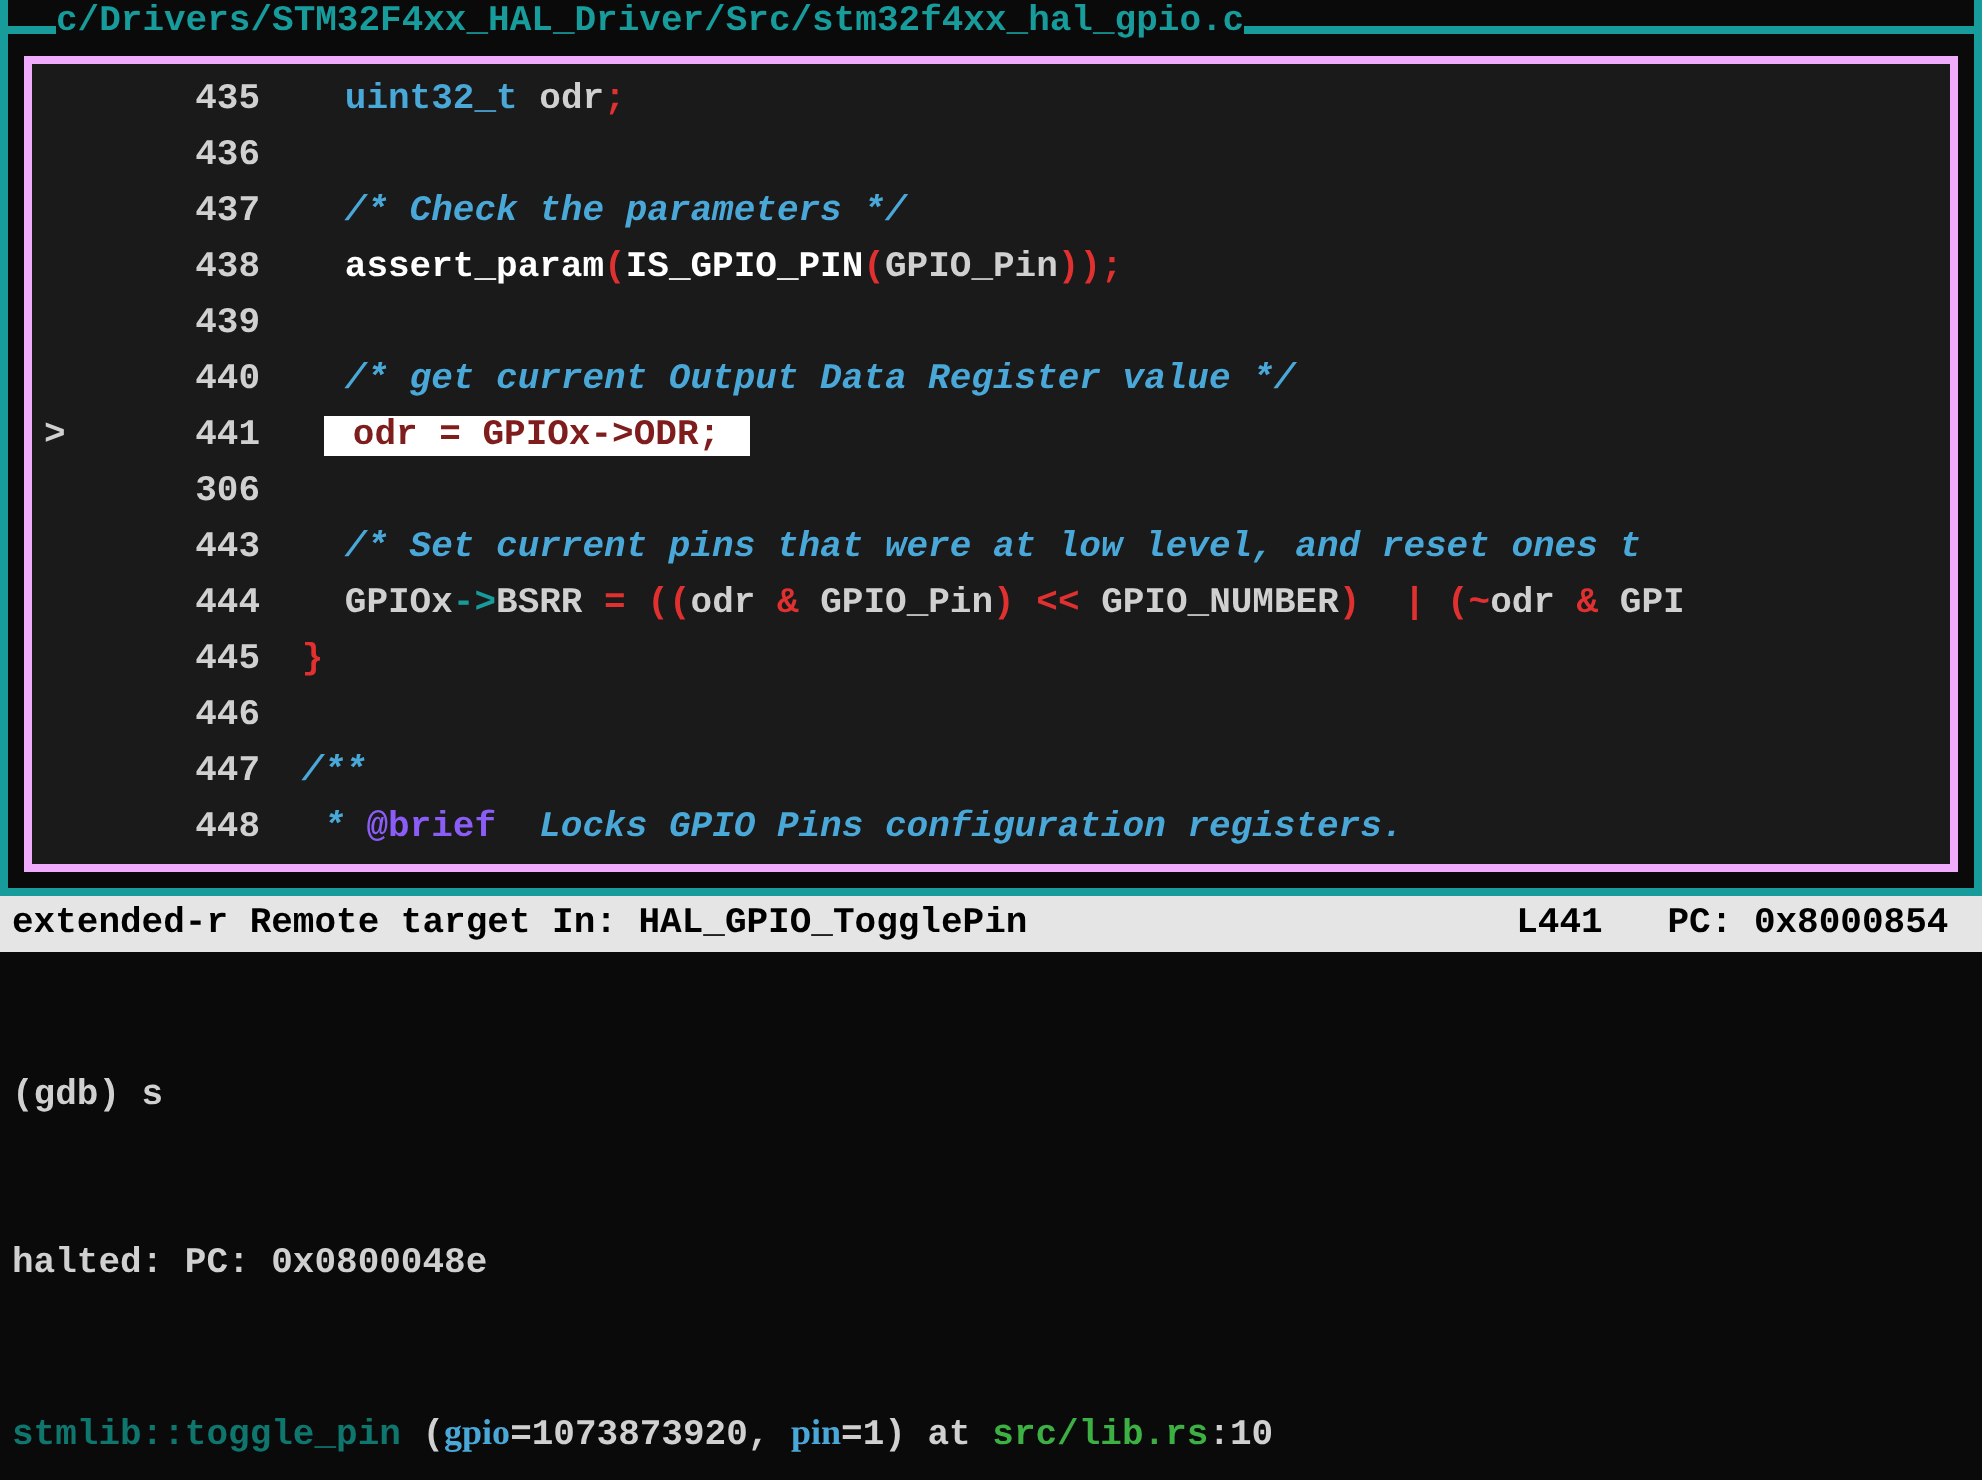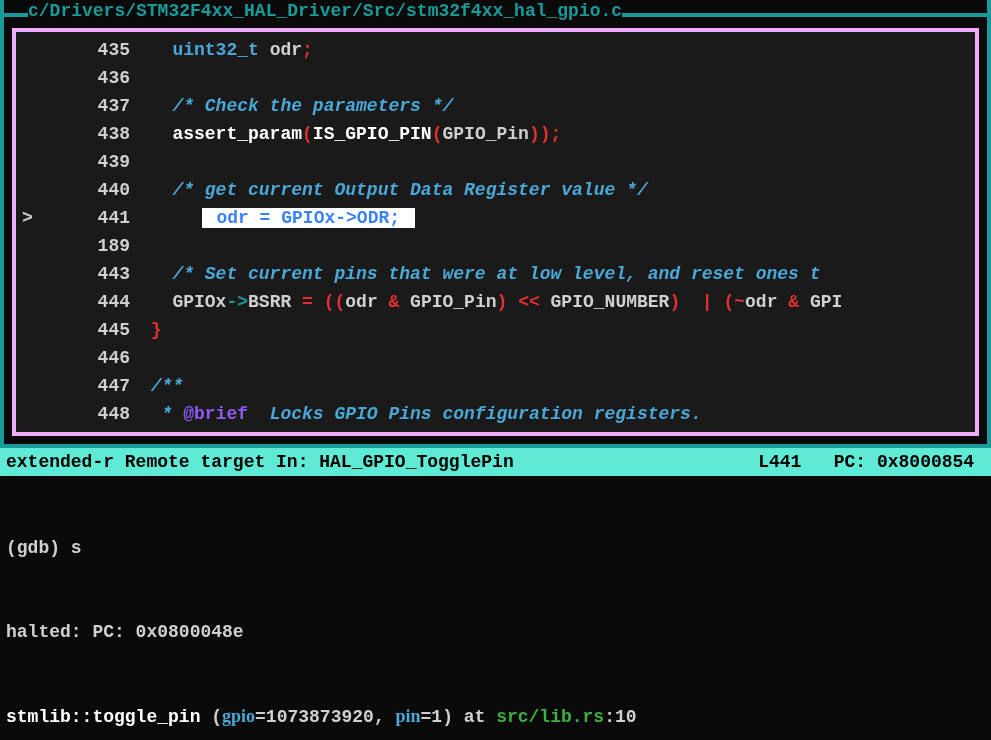--- a/index.html
+++ b/index.html
@@ -59,40 +59,39 @@
   .code-content { flex: 1; overflow: hidden; }
   .kw-type { color: #4aa8d8; }
   .punct-red { color: #e03030; }
   .comment { color: #4aa8d8; font-style: italic; }
   .bold-white { color: #ffffff; font-weight: bold; }
   .ident { color: #d0d0d0; }
   .op-teal { color: #179b9b; }
   .doctag { color: #8b5cf6; }
   .current-line-hl {
     background: #ffffff;
-    color: #3b82f6;
+    color: #7f1d1d;
     padding: 0 4px;
-    margin-left: 40px;
   }
   .status-bar {
-    background: #5eead4;
+    background: #e5e5e5;
     color: #000000;
     display: flex;
     line-height: 28px;
     padding: 0 6px;
     white-space: pre;
   }
   .status-left { flex: 1; }
   .console {
     padding: 2px 6px;
     line-height: 28px;
     white-space: pre;
   }
   .cons-line { display: block; }
-  .fn-name { color: #ffffff; }
+  .fn-name { color: #0f766e; }
   .param { color: #4aa8d8; font-family: Liberation Serif, serif; }
   .path { color: #3cb043; }
 </style>
 </head>
 <body>
 
 <div class="outer-border">
   <div class="title-line">
     <div class="title-border-left"></div>
     <span class="title-text">c/Drivers/STM32F4xx_HAL_Driver/Src/stm32f4xx_hal_gpio.c</span>
@@ -137,21 +136,21 @@
     </div>
 
     <div class="code-line">
       <span class="marker">&gt;</span>
       <span class="lineno">441</span>
       <span class="code-content">  <span class="current-line-hl"> odr = GPIOx-&gt;ODR; </span></span>
     </div>
 
     <div class="code-line">
       <span class="marker"></span>
-      <span class="lineno">189</span>
+      <span class="lineno">306</span>
       <span class="code-content"></span>
     </div>
 
     <div class="code-line">
       <span class="marker"></span>
       <span class="lineno">443</span>
       <span class="code-content">   <span class="comment">/* Set current pins that were at low level, and reset ones t</span></span>
     </div>
 
     <div class="code-line">

